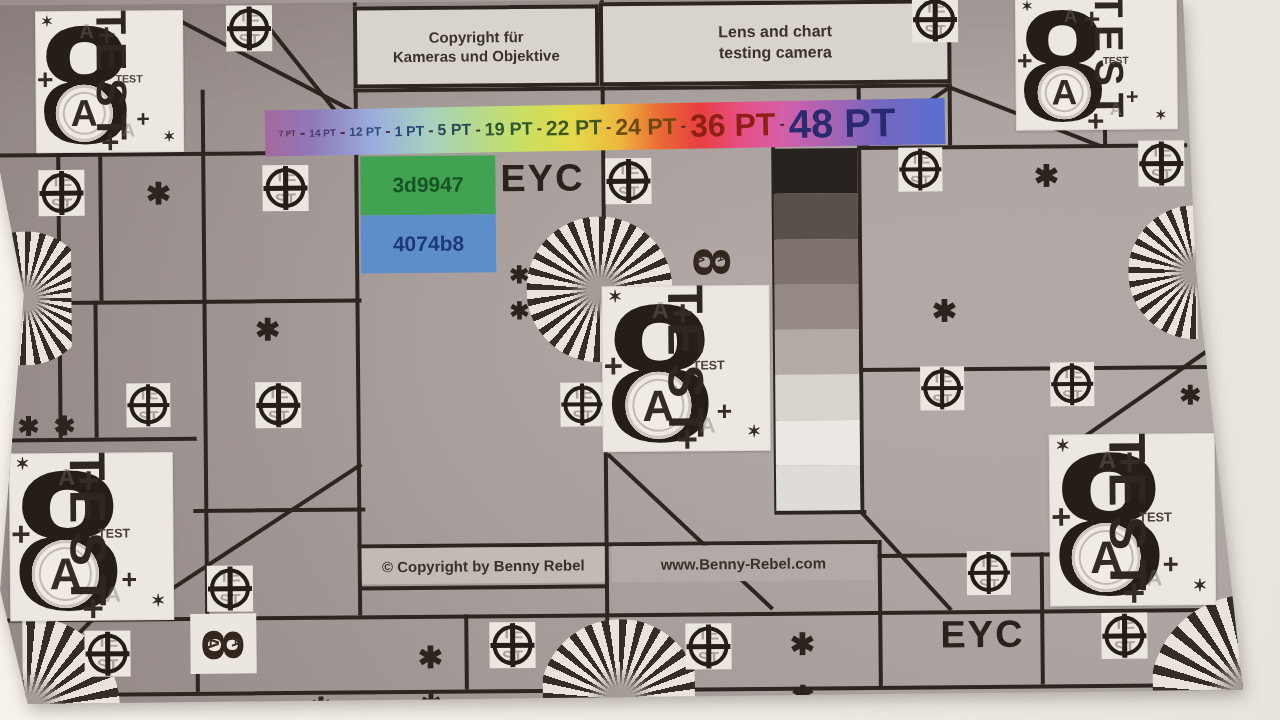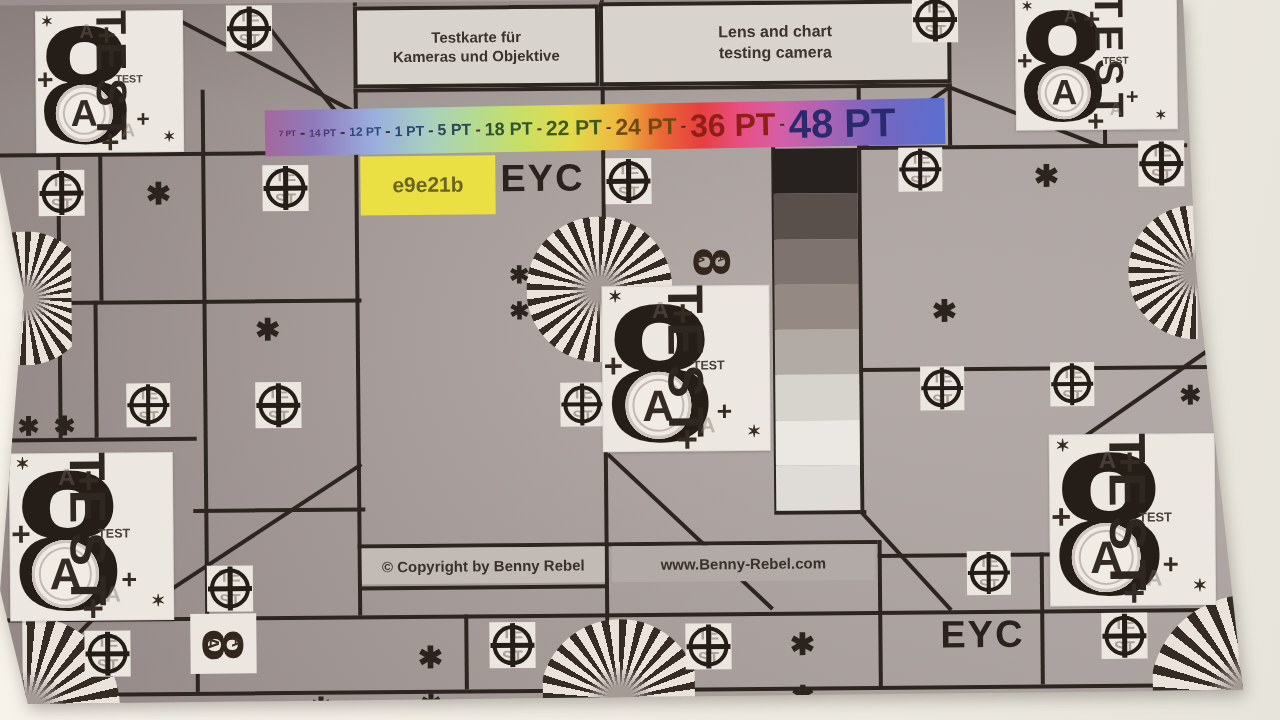--- a/index.html
+++ b/index.html
@@ -128,47 +128,48 @@
           <div class="gstep" style="background: rgb(39, 34, 31);"></div>
           <div class="gstep" style="background: rgb(89, 79, 75);"></div>
           <div class="gstep" style="background: rgb(127, 115, 112);"></div>
           <div class="gstep" style="background: rgb(148, 137, 131);"></div>
           <div class="gstep" style="background: rgb(178, 170, 164);"></div>
           <div class="gstep" style="background: rgb(215, 211, 205);"></div>
           <div class="gstep" style="background: rgb(235, 232, 228);"></div>
           <div class="gstep" style="background: rgb(223, 219, 215);"></div>
         </div>
       <div id="swatches">
-          <div class="swatch" style="background: rgb(234, 223, 67); color: rgb(107, 101, 32);">e9e21b</div>
+          <div class="swatch" style="background: rgb(65, 163, 81); color: rgb(23, 84, 35);">3d9947</div>
+          <div class="swatch" style="background: rgb(93, 142, 203); color: rgb(29, 58, 120);">4074b8</div>
         </div>
 
       <div id="rainbow">
           <span style="font-size: 8px; color: rgb(92, 42, 85);">7 PT</span>
           <span class="sep">-</span>
           <span style="font-size: 10px; color: rgb(74, 58, 110);">14 PT</span>
           <span class="sep">-</span>
           <span style="font-size: 12px; color: rgb(47, 74, 122);">12 PT</span>
           <span class="sep">-</span>
           <span style="font-size: 14px; color: rgb(39, 69, 111);">1 PT</span>
           <span class="sep">-</span>
           <span style="font-size: 16px; color: rgb(42, 74, 88);">5 PT</span>
           <span class="sep">-</span>
-          <span style="font-size: 18px; color: rgb(47, 85, 48);">18 PT</span>
+          <span style="font-size: 18px; color: rgb(47, 85, 48);">19 PT</span>
           <span class="sep">-</span>
           <span style="font-size: 21px; color: rgb(61, 90, 30);">22 PT</span>
           <span class="sep">-</span>
           <span style="font-size: 23px; color: rgb(110, 74, 16);">24 PT</span>
           <span class="sep">-</span>
           <span style="font-size: 32px; color: rgb(142, 31, 20);">36 PT</span>
           <span class="sep">-</span>
           <span style="font-size: 40px; color: rgb(42, 42, 110);">48 PT</span>
         </div>
 
       <div class="box" style="left:356px;top:4px;width:238px;height:74px;font-size:15px;">
-        <span>Testkarte für</span>
+        <span>Copyright für</span>
         <span>Kameras und Objektive</span>
       </div>
       <div class="box" style="left:602px;top:2px;width:344px;height:76px;font-size:16px;">
         <span>Lens and chart</span>
         <span>testing camera</span>
       </div>
 
       <div class="eyc" style="left:502px;top:156px;">EYC</div>
       <div class="eyc" style="left:938px;top:616px;">EYC</div>
 

